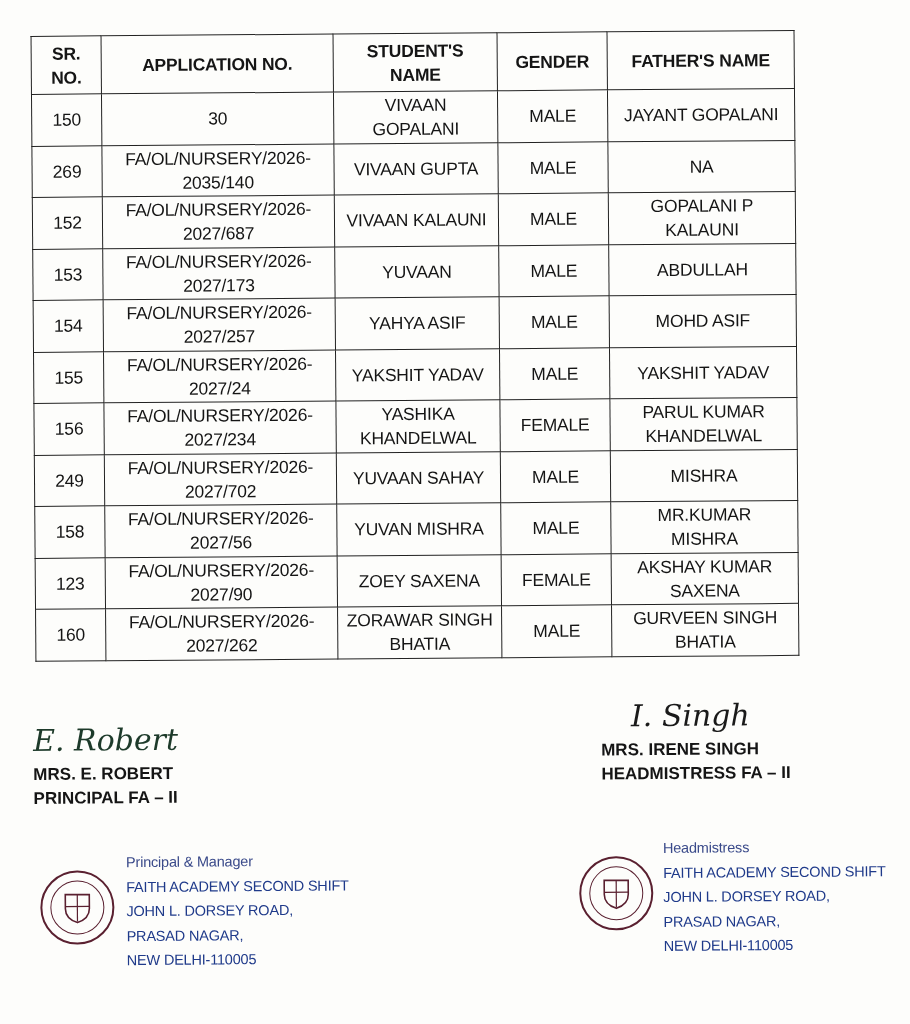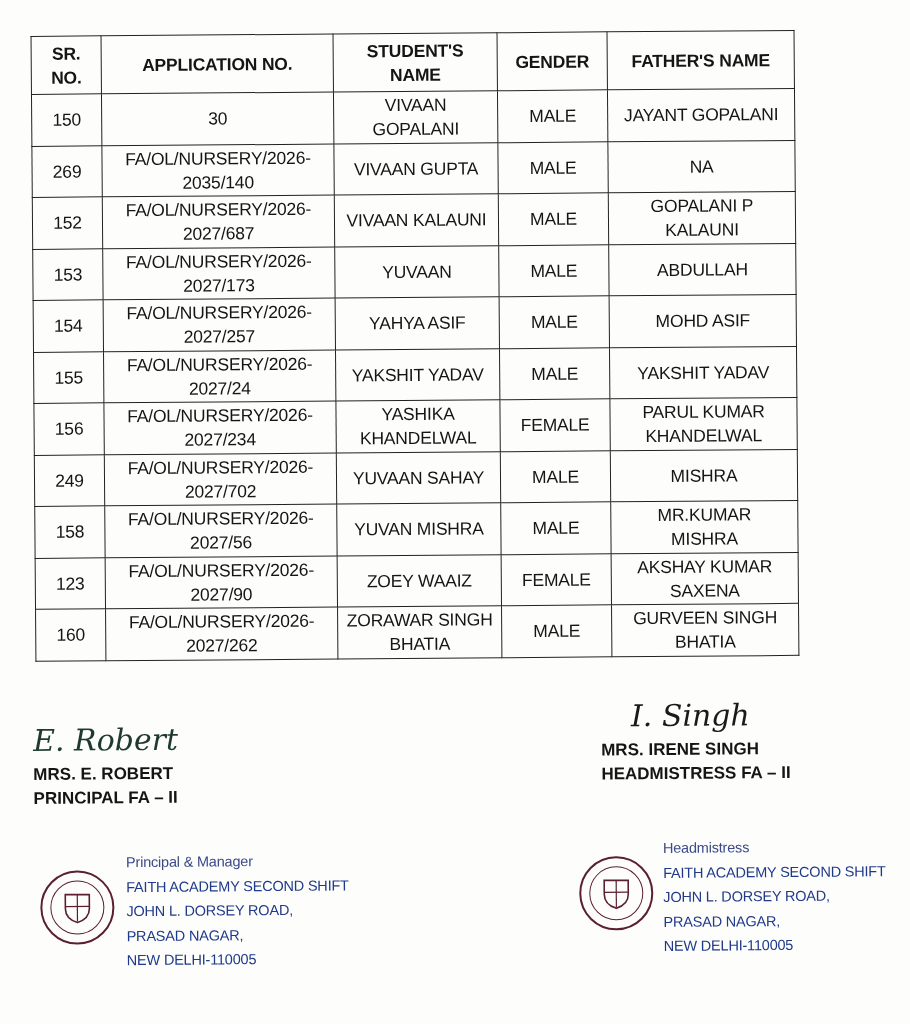--- a/index.html
+++ b/index.html
@@ -170,21 +170,21 @@
         <tr>
           <td><span>158</span></td>
           <td><span>FA/OL/NURSERY/2026-</span><br><span>2027/56</span></td>
           <td><span>YUVAN MISHRA</span></td>
           <td><span>MALE</span></td>
           <td><span>MR.KUMAR</span><br><span>MISHRA</span></td>
         </tr>
         <tr>
           <td><span>123</span></td>
           <td><span>FA/OL/NURSERY/2026-</span><br><span>2027/90</span></td>
-          <td><span>ZOEY WAAIZ</span></td>
+          <td><span>ZOEY SAXENA</span></td>
           <td><span>FEMALE</span></td>
           <td><span>AKSHAY KUMAR</span><br><span>SAXENA</span></td>
         </tr>
         <tr>
           <td><span>160</span></td>
           <td><span>FA/OL/NURSERY/2026-</span><br><span>2027/262</span></td>
           <td><span>ZORAWAR SINGH</span><br><span>BHATIA</span></td>
           <td><span>MALE</span></td>
           <td><span>GURVEEN SINGH</span><br><span>BHATIA</span></td>
         </tr>

